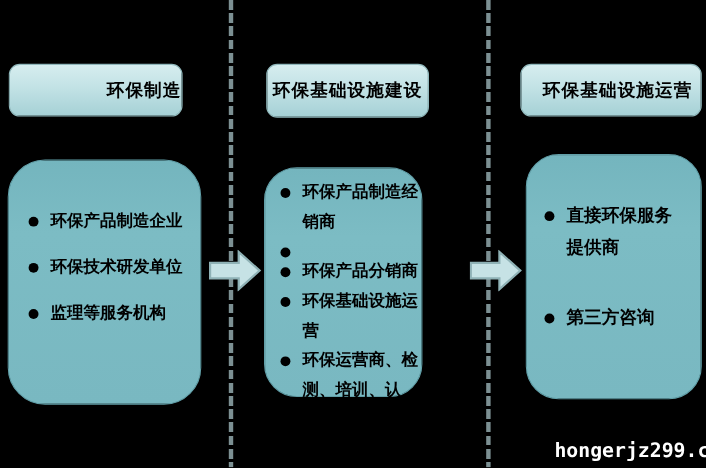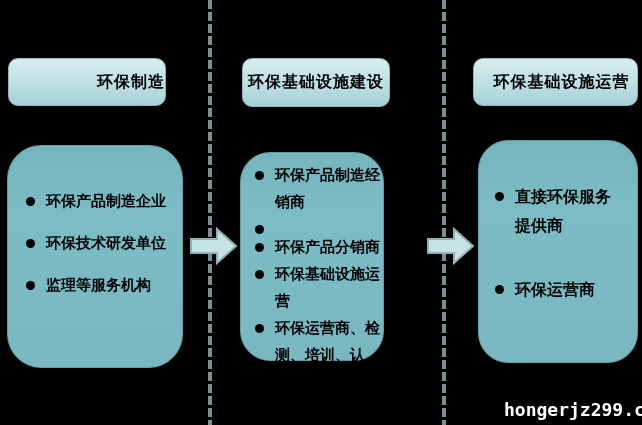--- a/index.html
+++ b/index.html
@@ -136,20 +136,20 @@
     <span>环保基础设施运营</span>
   </div>
   <div class="panel p3">
     <ul>
       <li>
         <span class="bullet"></span>
         <span class="txt">直接环保服务提供商</span>
       </li>
       <li>
         <span class="bullet"></span>
-        <span class="txt">环保运营商</span>
+        <span class="txt">第三方咨询</span>
       </li>
     </ul>
   </div>
 
   <div class="watermark">hongerjz299.com</div>
 
 </div>
 
 </body></html>

